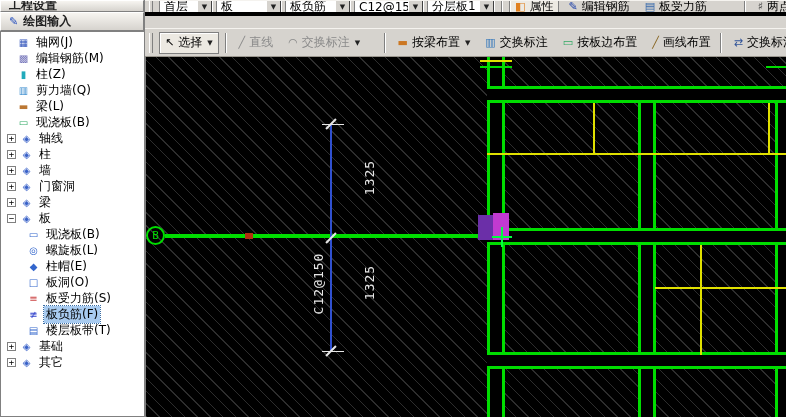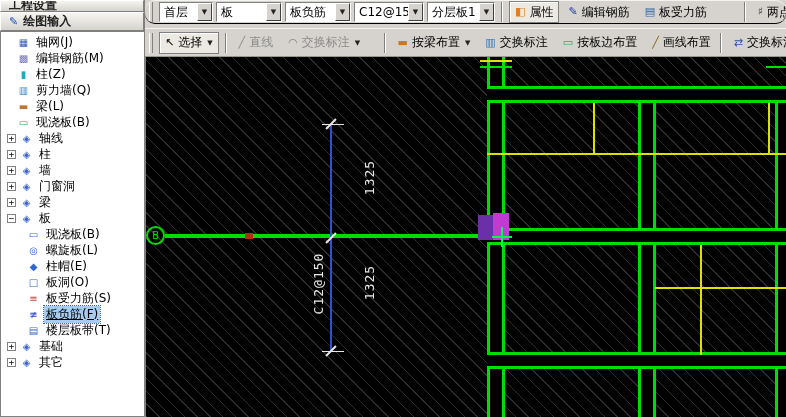--- a/index.html
+++ b/index.html
@@ -19,26 +19,26 @@
   .tree { position:absolute; top:31px; left:0; width:144px; bottom:0; background:#fff;
     border:1px solid #808080; border-right:none; overflow:hidden; padding-top:2px; }
   .tree-row { height:16px; display:flex; align-items:center; gap:4px; padding-left:6px; white-space:nowrap; }
   .tree-row .lbl { padding:0 2px; }
   .tree-header { height:17px; display:flex; align-items:center; padding-left:4px; color:#000; }
   .indent1 { padding-left:16px; }
   .indent2 { padding-left:26px; }
   .exp-box { width:9px; height:9px; border:1px solid #808080; background:#fff;
     font-size:9px; line-height:7px; text-align:center; flex:none; font-family:"DejaVu Sans Mono",monospace; }
   .t-icon { width:13px; flex:none; font-size:10px; line-height:13px; text-align:center; }
-  .sel .lbl { background:var(--tree-select-bg); outline:1px dotted #3a6ea5;text-decoration:underline; }
+  .sel .lbl { background:var(--tree-select-bg); outline:1px dotted #3a6ea5; }
 
   
   .toolbar { position:absolute; left:145px; right:0; background:#d6d3ce; display:flex;
     align-items:center; gap:3px; padding:0 3px; overflow:hidden; border-top:1px solid #f5f3ef; }
-  .tb1 { top:0; height:24px; border-bottom:1px solid #000000;border-radius:10px; }
+  .tb1 { top:0; height:16px; border-bottom:4px solid #000000; }
   .tb2 { top:28px; height:29px; border-bottom:1px solid #9a968e; }
   .grip { width:4px; height:20px; border-left:1px solid #ffffff; border-right:1px solid #808080;
     margin:0 3px 0 1px; flex:none; }
   .sep { width:2px; height:20px; border-left:1px solid #808080; border-right:1px solid #ffffff;
     margin:0 3px; flex:none; }
   .combo { height:20px; background:#fff; border:1px solid; border-color:#808080 #fff #fff #808080;
     display:flex; align-items:center; flex:none; }
   .combo .val { padding:0 4px; overflow:hidden; white-space:nowrap; flex:1; }
   .combo .dd { width:15px; height:18px; background:#d6d3ce; border:1px solid;
     border-color:#fff #404040 #404040 #fff; font-size:7px; display:flex; align-items:center;

